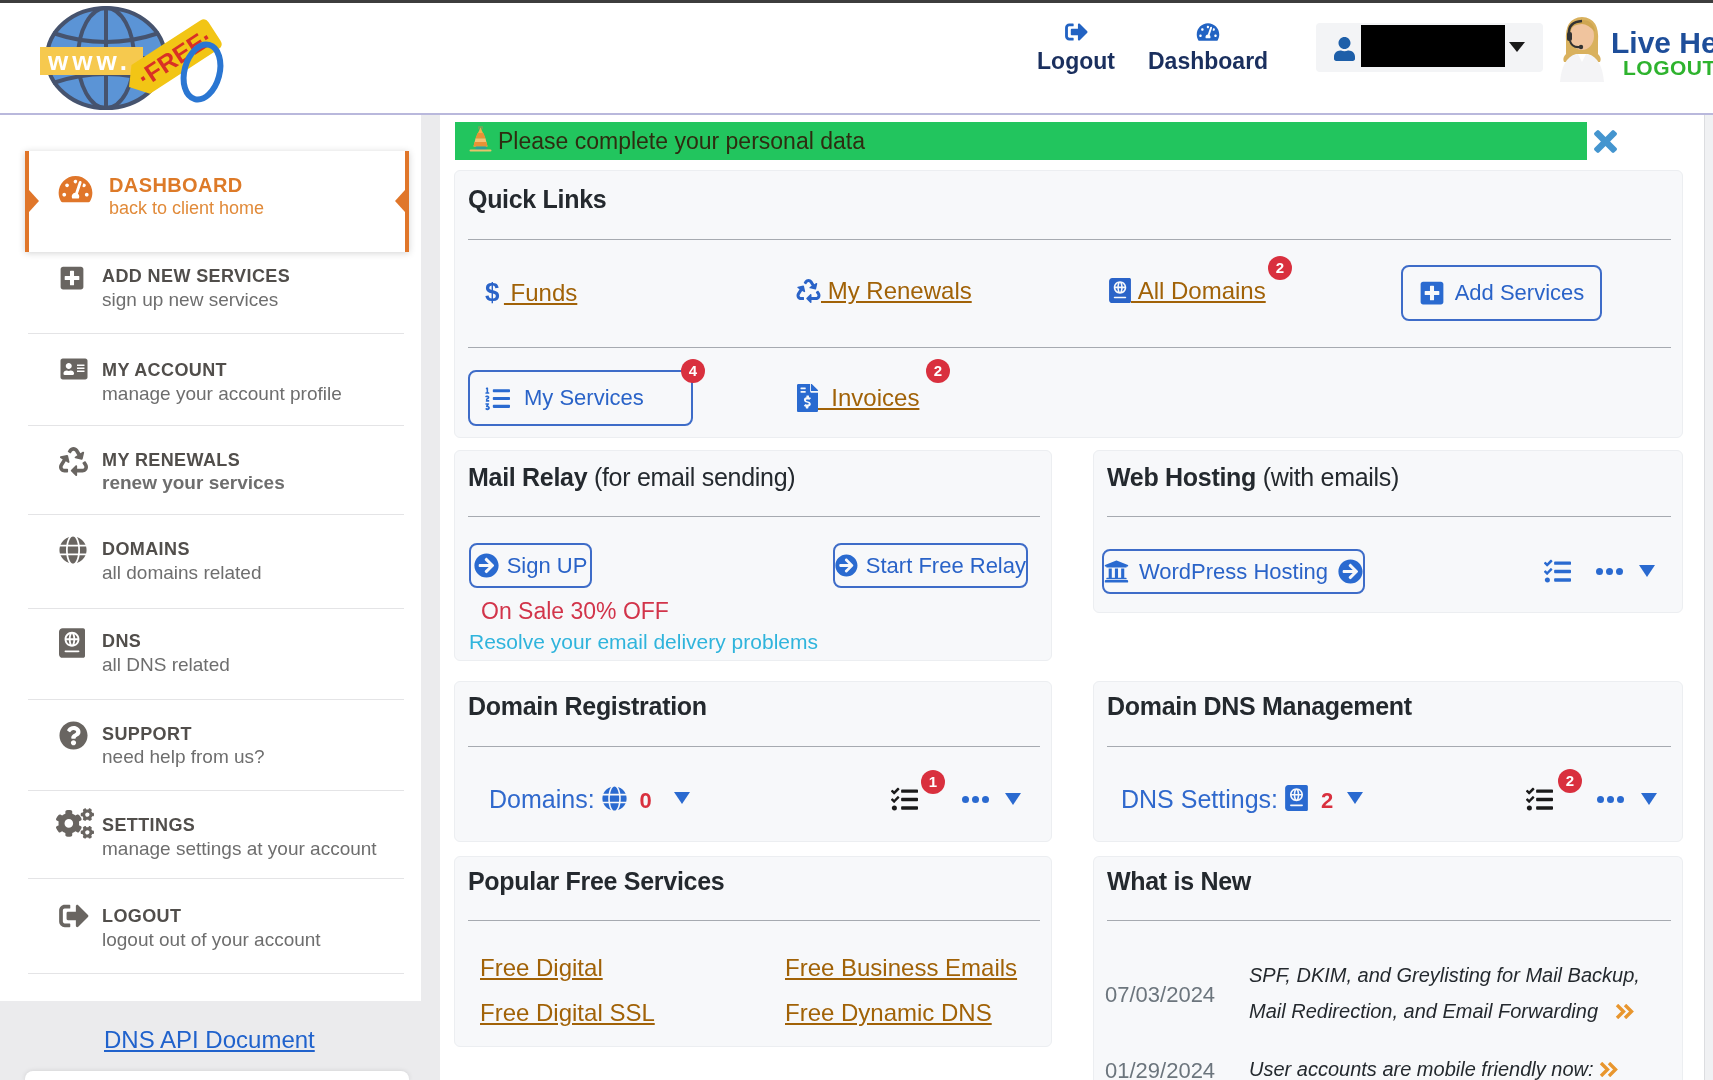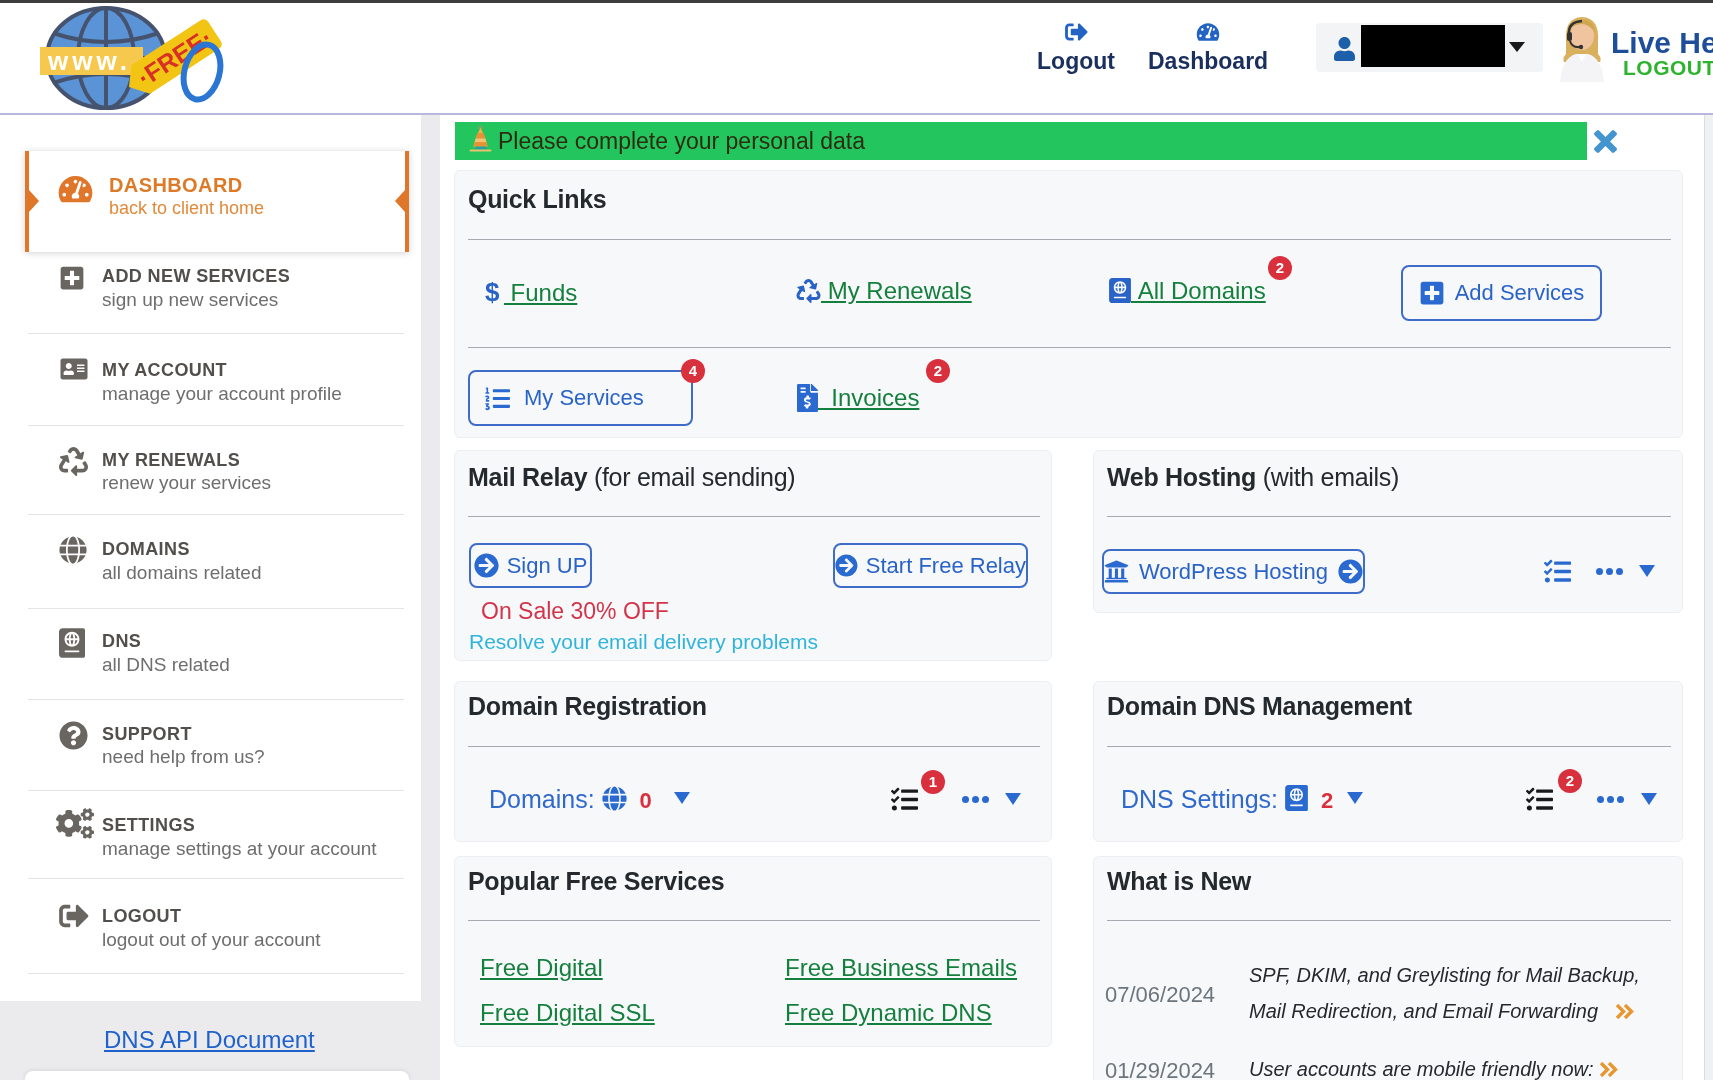--- a/index.html
+++ b/index.html
@@ -30,21 +30,21 @@
   border-left:4px solid #e0762a; border-right:4px solid #e0762a; box-shadow:0 1px 7px rgba(0,0,0,.18); }
 .otri { position:absolute; width:0; height:0; }
 
 #graystrip { position:absolute; left:421px; top:115px; width:19px; height:965px; background:#ebebed; }
 #banner { position:absolute; left:455px; top:122px; width:1132px; height:38px; background:#22c55e; }
 #banner .btext { position:absolute; left:43px; top:6px; font-size:23px; color:#2e2c10; }
 .card { position:absolute; background:#f7f8fa; border:1px solid #eceef1; border-radius:6px; }
 .ctitle { position:absolute; left:13px; font-size:25px; letter-spacing:-.3px; font-weight:bold; color:#24292e; white-space:nowrap; }
 .ctitle .light { font-weight:normal; }
 .chr { position:absolute; left:13px; height:1px; background:#a6aab0; }
-.blink { color:#15803d; font-size:24px; white-space:nowrap;text-align:right; }
+.blink { color:#a16207; font-size:24px; white-space:nowrap;text-align:right; }
 .bbtn { position:absolute; border:2px solid #3e6cc8; border-radius:8px; color:#2a63c8; font-size:22px;
   display:flex; align-items:center; justify-content:center; background:transparent; white-space:nowrap; }
 .badge { position:absolute; background:#d9303e; color:#fff; border-radius:50%; width:24px; height:24px;
   font-size:15px; font-weight:bold; text-align:center; line-height:24px; }
 .caretblue { position:absolute; width:0; height:0; border-left:8px solid transparent; border-right:8px solid transparent; border-top:12px solid #2a6ad0; }
 .dots { position:absolute; display:flex; gap:3px; }
 .dots i { width:7px; height:7px; border-radius:50%; background:#2a6ad0; }
 .rowlabel { position:absolute; color:#3069cd; font-size:25px; white-space:nowrap; }
 .rednum { color:#d9303e; font-weight:bold; font-size:22px; }
 </style>
@@ -143,21 +143,21 @@
       <path d="M528 32H48C21.5 32 0 53.5 0 80v352c0 26.5 21.5 48 48 48h480c26.5 0 48-21.5 48-48V80c0-26.5-21.5-48-48-48zm-352 96c35.3 0 64 28.7 64 64s-28.7 64-64 64-64-28.7-64-64 28.7-64 64-64zm112 236.8c0 10.6-10 19.2-22.4 19.2H86.4C74 384 64 375.4 64 364.8v-19.2c0-31.8 30.1-57.6 67.2-57.6h5c12.3 5.1 25.7 8 39.8 8s27.6-2.9 39.8-8h5c37.1 0 67.2 25.8 67.2 57.6v19.2zM512 312c0 4.4-3.6 8-8 8H360c-4.4 0-8-3.6-8-8v-16c0-4.4 3.6-8 8-8h144c4.4 0 8 3.6 8 8v16zm0-64c0 4.4-3.6 8-8 8H360c-4.4 0-8-3.6-8-8v-16c0-4.4 3.6-8 8-8h144c4.4 0 8 3.6 8 8v16zm0-64c0 4.4-3.6 8-8 8H360c-4.4 0-8-3.6-8-8v-16c0-4.4 3.6-8 8-8h144c4.4 0 8 3.6 8 8v16z"></path>
     </svg>
   <div class="stitle" style="top:360px;">MY ACCOUNT</div>
   <div class="ssub" style="top:383px;">manage your account profile</div>
   <div class="sdiv" style="top:425px;"></div>
 
   <svg class="sicon" style="top:447px;" width="29" height="29" viewBox="0 0 512 512" fill="#696561">
       <path d="M184.561 261.903c3.232 13.997-12.123 24.635-24.068 17.168l-40.736-25.455-50.867 81.402C55.606 356.273 70.96 384 96.012 384H148c6.627 0 12 5.373 12 12v40c0 6.627-5.373 12-12 12H96.115c-75.334 0-121.302-83.048-81.408-146.88l50.822-81.388-40.725-25.448c-12.081-7.547-8.966-25.961 4.879-29.158l110.237-25.45c8.611-1.988 17.201 3.381 19.189 11.99l25.452 110.237zm98.561-182.915l41.289 66.076-40.74 25.457c-12.051 7.528-9 25.953 4.879 29.158l110.237 25.45c8.672 1.999 17.215-3.438 19.189-11.99l25.45-110.237c3.197-13.844-11.99-24.719-24.068-17.168l-40.687 25.424-41.263-66.082c-37.521-60.033-125.209-60.171-162.816 0l-17.963 28.766c-3.51 5.62-1.8 13.021 3.82 16.533l33.919 21.195c5.62 3.512 13.024 1.803 16.536-3.817l17.961-28.743c12.712-20.341 41.973-19.676 54.257-.022zM497.288 301.12l-27.515-44.065c-3.511-5.623-10.916-7.334-16.538-3.821l-33.861 21.159c-5.62 3.512-7.33 10.915-3.818 16.536l27.564 44.112c13.257 21.211-2.057 48.96-27.136 48.96H320V336.68c0-14.22-17.3-21.34-27.355-11.284l-80 79.997c-6.249 6.249-6.249 16.379 0 22.627l80 80.005c10.118 10.125 27.355 2.824 27.355-11.317V448h95.833c75.205 0 121.354-82.674 81.455-146.88z"></path>
     </svg>
   <div class="stitle" style="top:450px;">MY RENEWALS</div>
-  <div class="ssub" style="top:472px;">renew your services</div>
+  <div class="ssub" style="top:472px;font-weight:bold;">renew your services</div>
   <div class="sdiv" style="top:514px;"></div>
 
   <svg class="sicon" style="top:536px;" width="28" height="28" viewBox="0 0 496 512" fill="#696561">
       <path d="M336.5 160C322 70.7 287.8 8 248 8s-74 62.7-88.5 152h177zM152 256c0 22.2 1.2 43.5 3.3 64h185.3c2.1-20.5 3.3-41.8 3.3-64s-1.2-43.5-3.3-64H155.3c-2.1 20.5-3.3 41.8-3.3 64zm324.7-96c-28.6-67.9-86.5-120.4-158-141.6 24.4 33.8 41.2 84.7 50 141.6h108zM177.2 18.4C105.8 39.6 47.8 92.1 19.3 160h108c8.7-56.9 25.5-107.8 49.9-141.6zM487.4 192H372.7c2.1 21 3.3 42.5 3.3 64s-1.2 43-3.3 64h114.6c5.5-20.5 8.6-41.8 8.6-64s-3.1-43.5-8.5-64zM120 256c0-21.5 1.2-43 3.3-64H8.6C3.2 212.5 0 233.8 0 256s3.2 43.5 8.6 64h114.6c-2-21-3.2-42.5-3.2-64zm39.5 96c14.5 89.3 48.7 152 88.5 152s74-62.7 88.5-152h-177zm159.3 141.6c71.4-21.2 129.4-73.7 158-141.6h-108c-8.8 56.9-25.6 107.8-50 141.6zM19.3 352c28.6 67.9 86.5 120.4 158 141.6-24.4-33.8-41.2-84.7-50-141.6h-108z"></path>
     </svg>
   <div class="stitle" style="top:539px;">DOMAINS</div>
   <div class="ssub" style="top:562px;">all domains related</div>
   <div class="sdiv" style="top:608px;"></div>
 
   <svg class="sicon" style="top:628px;" width="26" height="30" viewBox="0 0 448 512" fill="#696561">
@@ -338,21 +338,21 @@
     <div class="chr" style="top:63px;width:572px;"></div>
     <a href="#" class="blink abs" style="left:25px;top:97px;">Free Digital</a>
     <a href="#" class="blink abs" style="left:330px;top:97px;">Free Business Emails</a>
     <a href="#" class="blink abs" style="left:25px;top:142px;">Free Digital SSL</a>
     <a href="#" class="blink abs" style="left:330px;top:142px;">Free Dynamic DNS</a>
   </div>
 
   <div class="card" style="left:1093px;top:856px;width:590px;height:224px;border-radius:6px 6px 0 0;border-bottom:none;">
     <div class="ctitle" style="top:10px;">What is New</div>
     <div class="chr" style="top:63px;width:564px;"></div>
-    <div class="abs" style="left:11px;top:125px;font-size:22px;color:#6c757d;">07/06/2024</div>
+    <div class="abs" style="left:11px;top:125px;font-size:22px;color:#6c757d;">07/03/2024</div>
     <div class="abs" style="left:155px;top:100px;font-size:20px;font-style:italic;color:#24292e;line-height:36px;white-space:nowrap;">SPF, DKIM, and Greylisting for Mail Backup,<br>Mail Redirection, and Email Forwarding&nbsp;&nbsp; <svg width="19" height="15" viewBox="0 0 19 15" style="vertical-align:-1px;">
           <path d="M2 1 L8.5 7.5 L2 14" stroke="#e8962e" stroke-width="3.4" fill="none"></path>
           <path d="M10 1 L16.5 7.5 L10 14" stroke="#e8962e" stroke-width="3.4" fill="none"></path>
         </svg></div>
     <div class="abs" style="left:11px;top:201px;font-size:22px;color:#6c757d;">01/29/2024</div>
     <div class="abs" style="left:155px;top:201px;font-size:20px;font-style:italic;color:#24292e;white-space:nowrap;">User accounts are mobile friendly now: <svg width="19" height="15" viewBox="0 0 19 15" style="vertical-align:-1px;">
           <path d="M2 1 L8.5 7.5 L2 14" stroke="#e8962e" stroke-width="3.4" fill="none"></path>
           <path d="M10 1 L16.5 7.5 L10 14" stroke="#e8962e" stroke-width="3.4" fill="none"></path>
         </svg></div>
   </div>

